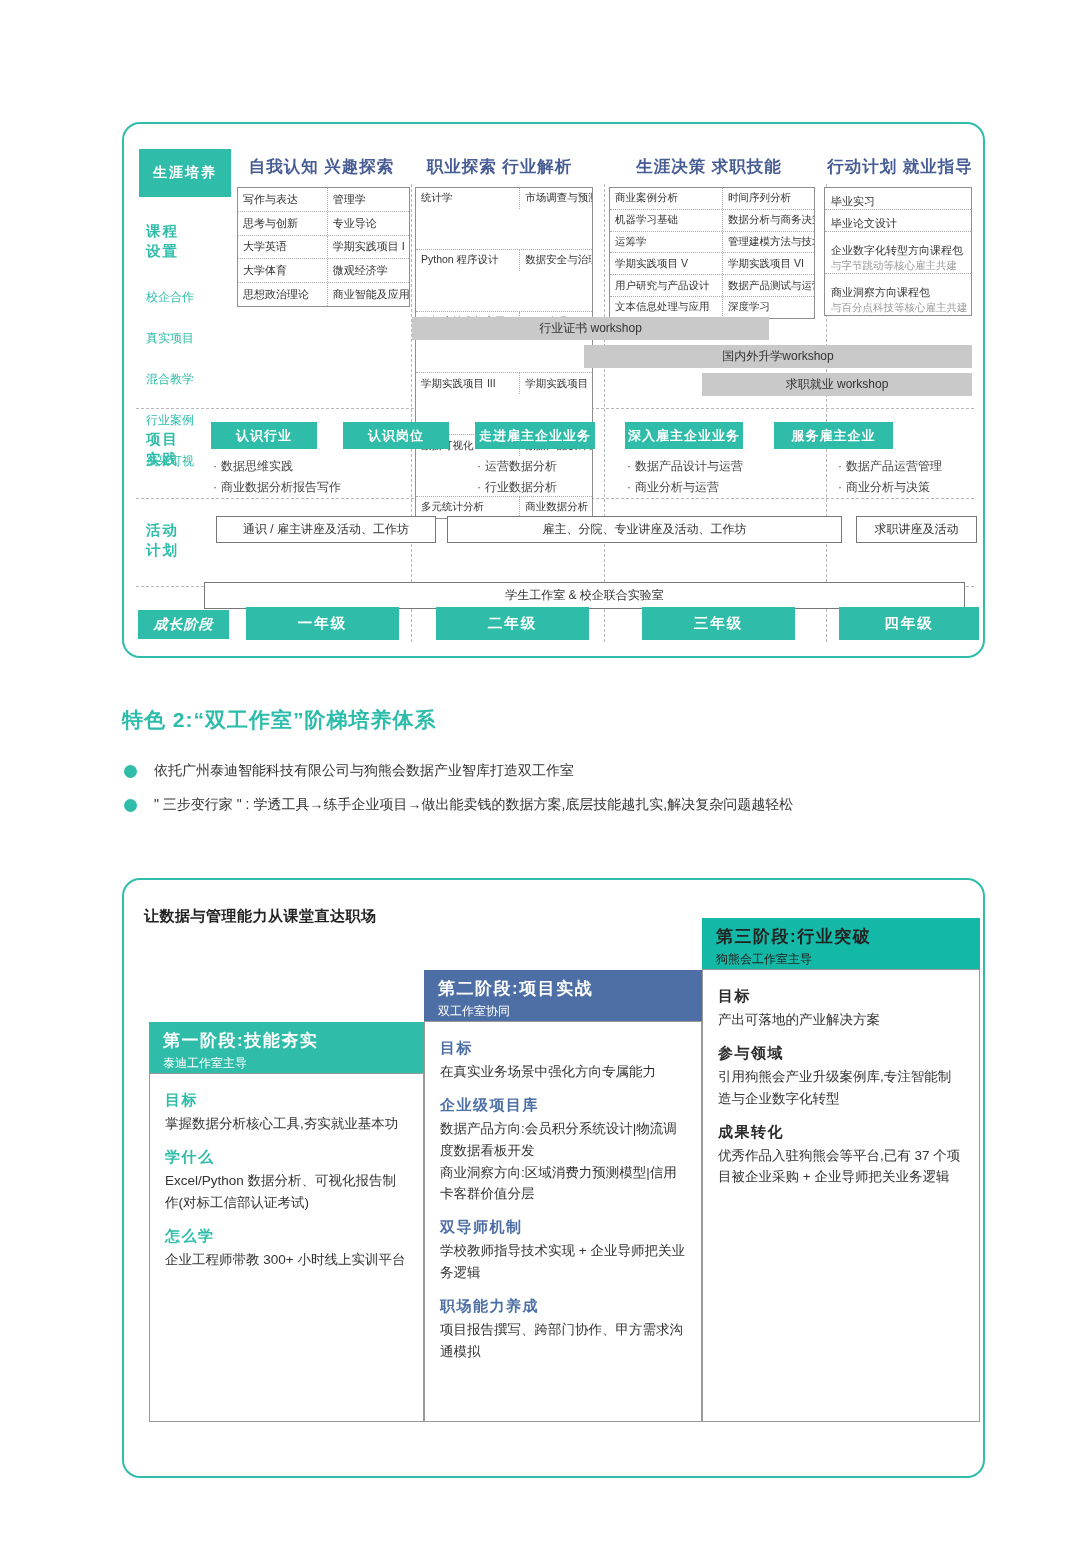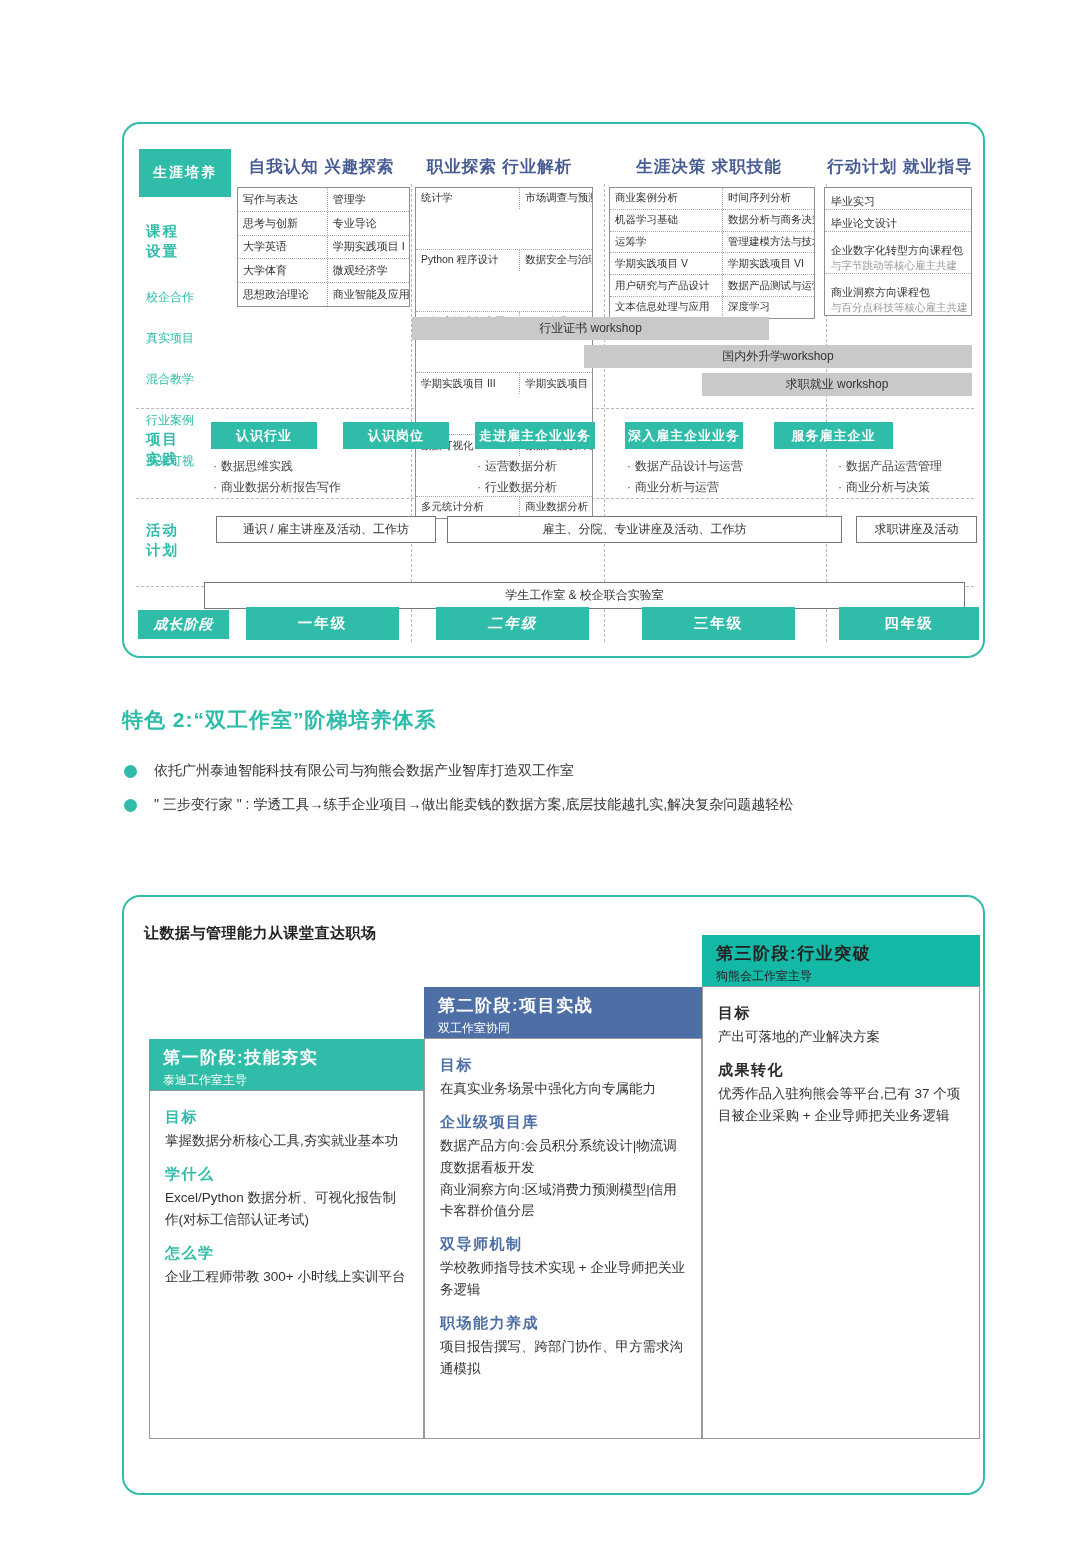--- a/index.html
+++ b/index.html
@@ -206,48 +206,52 @@
 
     <div class="rail rail-label abs" style="left:22px;top:397px;width:76px;">活动
 计划</div>
     <div class="abox abs" style="left:92px;top:392px;width:220px;height:27px;">通识 / 雇主讲座及活动、工作坊</div>
     <div class="abox abs" style="left:323px;top:392px;width:395px;height:27px;">雇主、分院、专业讲座及活动、工作坊</div>
     <div class="abox abs" style="left:732px;top:392px;width:121px;height:27px;">求职讲座及活动</div>
     <div class="abox abs" style="left:80px;top:426px;width:761px;height:27px;margin-top:32px;">学生工作室 &amp; 校企联合实验室</div>
 
     <div class="teal abs" style="left:14px;top:486px;width:91px;height:29px;font-size:14px;letter-spacing:1px;font-style:italic;">成长阶段</div>
     <div class="teal gbtn abs" style="left:122px;top:483px;width:153px;height:33px;">一年级</div>
-    <div class="teal gbtn abs" style="left:312px;top:483px;width:153px;height:33px;font-style:italic;">二年级</div>
+    <div class="teal gbtn abs" style="left:312px;top:483px;width:153px;height:33px;">二年级</div>
     <div class="teal gbtn abs" style="left:518px;top:483px;width:153px;height:33px;text-align:right;">三年级</div>
     <div class="teal gbtn abs" style="left:715px;top:483px;width:140px;height:33px;">四年级</div>
   </div>
 
   <div class="feat-head abs" style="left:122px;top:706px;">特色 2:“双工作室”阶梯培养体系</div>
   <div class="fbullet abs" style="left:124px;top:762px;">
     <span class="fdot"></span>
     <span class="ftext">依托广州泰迪智能科技有限公司与狗熊会数据产业智库打造双工作室</span>
   </div>
   <div class="fbullet abs" style="left:124px;top:796px;">
     <span class="fdot"></span>
     <span class="ftext">" 三步变行家 " : 学透工具→练手企业项目→做出能卖钱的数据方案,底层技能越扎实,解决复杂问题越轻松</span>
   </div>
 
-  <div class="obox" style="left:122px;top:878px;width:863px;height:600px;margin-top:17px;">
+  <div class="obox" style="left:122px;top:878px;width:863px;height:600px;">
     <div class="sb-title abs" style="left:20px;top:27px;">让数据与管理能力从课堂直达职场</div>
 
     <div class="stage-header sh-gray" style="left:578px;top:38px;width:278px;height:51px;">
       <div class="t">第三阶段:行业突破</div>
       <div class="s">狗熊会工作室主导</div>
     </div>
     <div class="stage-body c3col" style="left:578px;top:89px;width:278px;height:453px;">
       <div class="sec">
         <div class="sec-h">目标</div>
         <div class="sec-b">产出可落地的产业解决方案</div>
       </div>
       <div class="sec">
+        <div class="sec-h">参与领域</div>
+        <div class="sec-b">引用狗熊会产业升级案例库,专注智能制造与企业数字化转型</div>
+      </div>
+      <div class="sec">
         <div class="sec-h">成果转化</div>
         <div class="sec-b">优秀作品入驻狗熊会等平台,已有 37 个项目被企业采购 + 企业导师把关业务逻辑</div>
       </div>
     </div>
 
     <div class="stage-header sh-blue" style="left:300px;top:90px;width:278px;height:51px;">
       <div class="t">第二阶段:项目实战</div>
       <div class="s">双工作室协同</div>
     </div>
     <div class="stage-body c2col" style="left:300px;top:141px;width:278px;height:401px;">

